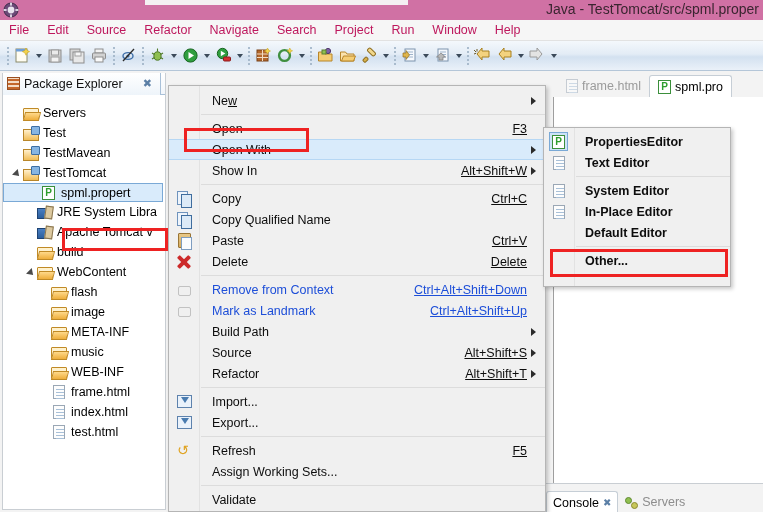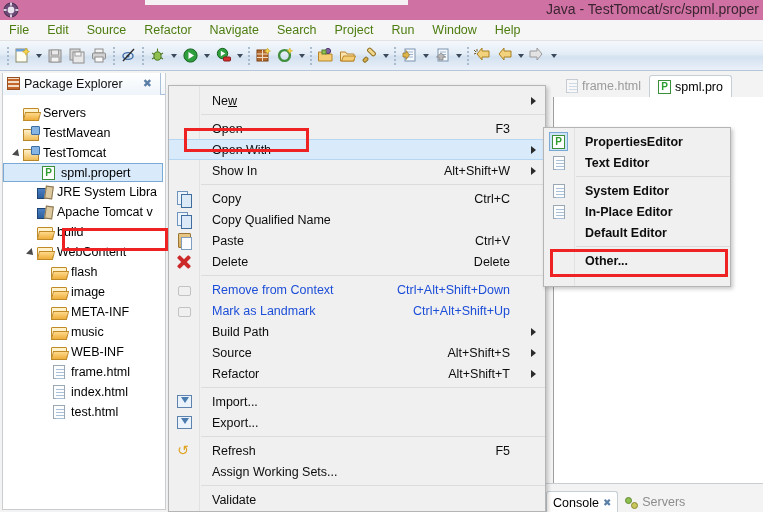--- a/index.html
+++ b/index.html
@@ -33,21 +33,21 @@
   }
 
   
   #menubar {
     position:absolute; left:0; top:20px; width:763px; height:21px;
     background:#f6f6f6;
     border-bottom:1px solid #e2e2e2;
     display:flex; align-items:center;
   }
   #menubar .mi {
-    padding:2px 9px; font-size:12.5px; color:#4d7c0f; cursor:default;
+    padding:2px 9px; font-size:12.5px; color:#be185d; cursor:default;
     white-space:nowrap;
   }
 
   
   #toolbar {
     position:absolute; left:0; top:41px; width:763px; height:30px;
     background:linear-gradient(to bottom,#f4f8fc 0%, #e3ecf6 45%, #d3e1f0 55%, #eaf1f9 100%);
     border-bottom:1px solid #b4c6d8;
     display:flex; align-items:center; padding-left:4px;
   }
@@ -186,21 +186,21 @@
     border-right:1px solid #e2e2e2;
   }
   .mrow {
     position:relative; height:21px; display:flex; align-items:center;
     font-size:12.5px; color:#0d0d0d; z-index:2;
   }
   .mrow.disabled { color:#1d4ed8; }
   .mrow.hl { background:#d9ebfb; border-top:1px solid #b6d7f4; border-bottom:1px solid #b6d7f4; }
   .mrow .micon { position:absolute; left:6px; top:2px; width:18px; height:17px; display:flex; align-items:center; justify-content:center; }
   .mrow .mlabel { margin-left:43px; white-space:nowrap; }
-  .mrow .maccel { position:absolute; right:35px; font-size:12.5px; }
+  .mrow .maccel { position:absolute; right:18px; font-size:12.5px;text-decoration:underline; }
   .mrow .marrow { position:absolute; right:9px; width:0;height:0;
     border-top:4px solid transparent; border-bottom:4px solid transparent;
     border-left:5px solid #2b2b2b; }
   .msep { height:1px; margin:3px 0 3px 32px; background:#dcdcdc; position:relative; z-index:2; }
 
   
   #submenu {
     position:absolute; left:543px; top:127px; width:188px; height:160px;
     background:#f0f0f0; border:1px solid #b5b5b5;
     box-shadow:2px 2px 4px rgba(0,0,0,.22);
@@ -566,20 +566,29 @@
     <div class="row" style="padding-left:8px">
       <span class="twisty">
           <span class="tw-closed"></span>
         </span>
       <span class="ic">
           <span class="folder-open"></span>
         </span>
       <span class="lbl">Servers</span>
     </div>
 
+    <div class="row" style="padding-left:8px">
+      <span class="twisty">
+          <span class="tw-closed"></span>
+        </span>
+      <span class="ic">
+          <span class="projicon"></span>
+        </span>
+      <span class="lbl">Test</span>
+    </div>
 
     <div class="row" style="padding-left:8px">
       <span class="twisty">
           <span class="tw-closed"></span>
         </span>
       <span class="ic">
           <span class="projicon"></span>
         </span>
       <span class="lbl">TestMavean</span>
     </div>

